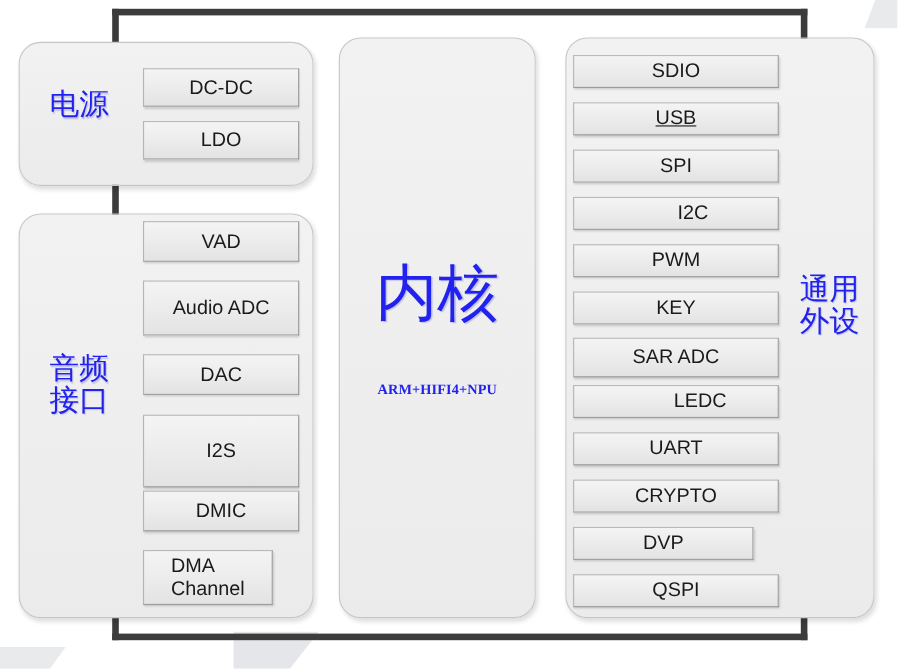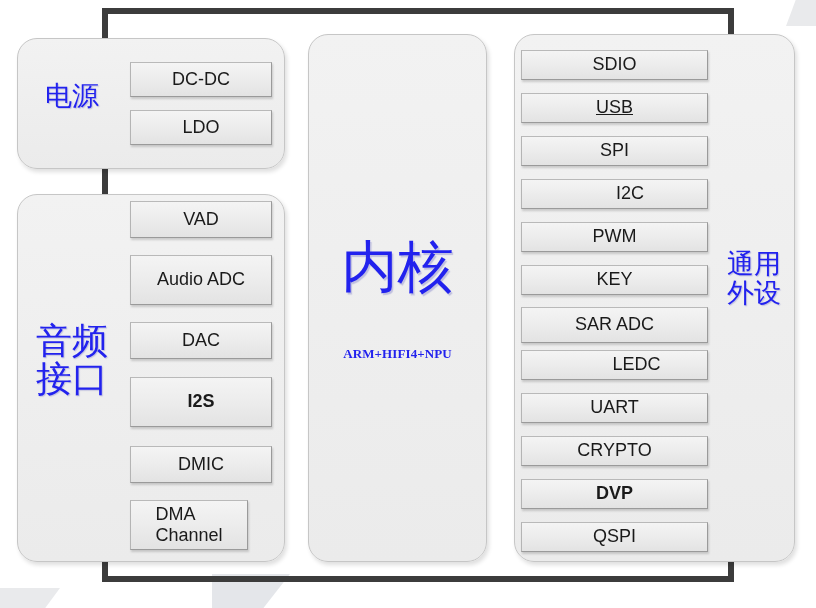--- a/index.html
+++ b/index.html
@@ -136,27 +136,27 @@
 
   <div class="conn" style="left:728px; top:559px; width:6px; height:23px;"></div>
 
   <div class="panel" style="left:17px; top:38px; width:268px; height:131px;"></div>
   <div class="cjk-label" style="left:20px; top:82px; width:104px; font-size:27px;">电源</div>
 
   <div class="btn" style="left:130px; top:62px; width:142px; height:35px;">DC-DC</div>
   <div class="btn" style="left:130px; top:110px; width:142px; height:35px;">LDO</div>
 
   <div class="panel" style="left:17px; top:194px; width:268px; height:368px;"></div>
-  <div class="cjk-label" style="left:20px; top:322px; width:104px; font-size:36px;">音频
+  <div class="cjk-label" style="left:20px; top:322px; width:104px; font-size:27px;">音频
 接口</div>
 
   <div class="btn" style="left:130px; top:201px; width:142px; height:37px;">VAD</div>
   <div class="btn" style="left:130px; top:255px; width:142px; height:50px;">Audio ADC</div>
   <div class="btn" style="left:130px; top:322px; width:142px; height:37px;">DAC</div>
-  <div class="btn" style="left:130px; top:377px; width:142px; height:50px;font-weight:bold;">I2S</div>
+  <div class="btn" style="left:130px; top:377px; width:142px; height:66px;">I2S</div>
   <div class="btn" style="left:130px; top:446px; width:142px; height:37px;">DMIC</div>
   <div class="btn" style="left:130px; top:500px; width:118px; height:50px;">DMA
 Channel</div>
 
   <div class="panel" style="left:308px; top:34px; width:179px; height:528px;"></div>
   <div id="core-title">内核</div>
   <div id="core-subtitle">ARM+HIFI4+NPU</div>
 
   <div class="panel" style="left:514px; top:34px; width:281px; height:528px;"></div>
   <div class="cjk-label" style="left:716px; top:250px; width:76px; font-size:27px;">通用
@@ -165,16 +165,16 @@
   <div class="btn" style="left:521px; top:50px; width:187px; height:30px;">SDIO</div>
   <div class="btn" style="left:521px; top:93px; width:187px; height:30px;text-decoration:underline;">USB</div>
   <div class="btn" style="left:521px; top:136px; width:187px; height:30px;">SPI</div>
   <div class="btn" style="left:521px; top:179px; width:187px; height:30px;padding-left:31px;">I2C</div>
   <div class="btn" style="left:521px; top:222px; width:187px; height:30px;">PWM</div>
   <div class="btn" style="left:521px; top:265px; width:187px; height:30px;">KEY</div>
   <div class="btn" style="left:521px; top:307px; width:187px; height:36px;">SAR ADC</div>
   <div class="btn" style="left:521px; top:350px; width:187px; height:30px;padding-left:44px;">LEDC</div>
   <div class="btn" style="left:521px; top:393px; width:187px; height:30px;">UART</div>
   <div class="btn" style="left:521px; top:436px; width:187px; height:30px;">CRYPTO</div>
-  <div class="btn" style="left:521px; top:479px; width:187px; height:30px;font-weight:bold;">DVP</div>
+  <div class="btn" style="left:521px; top:479px; width:164px; height:30px;">DVP</div>
   <div class="btn" style="left:521px; top:522px; width:187px; height:30px;">QSPI</div>
 
 </div>
 
 </body></html>

